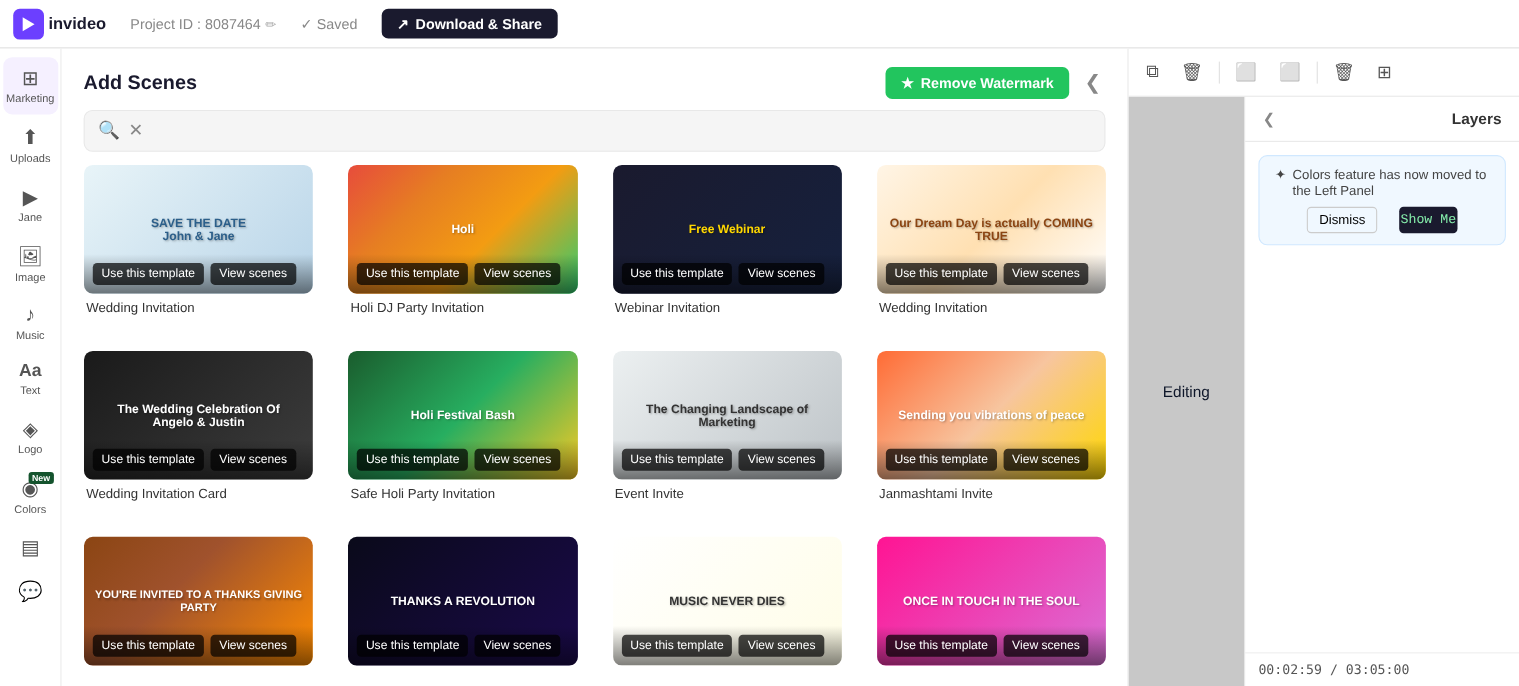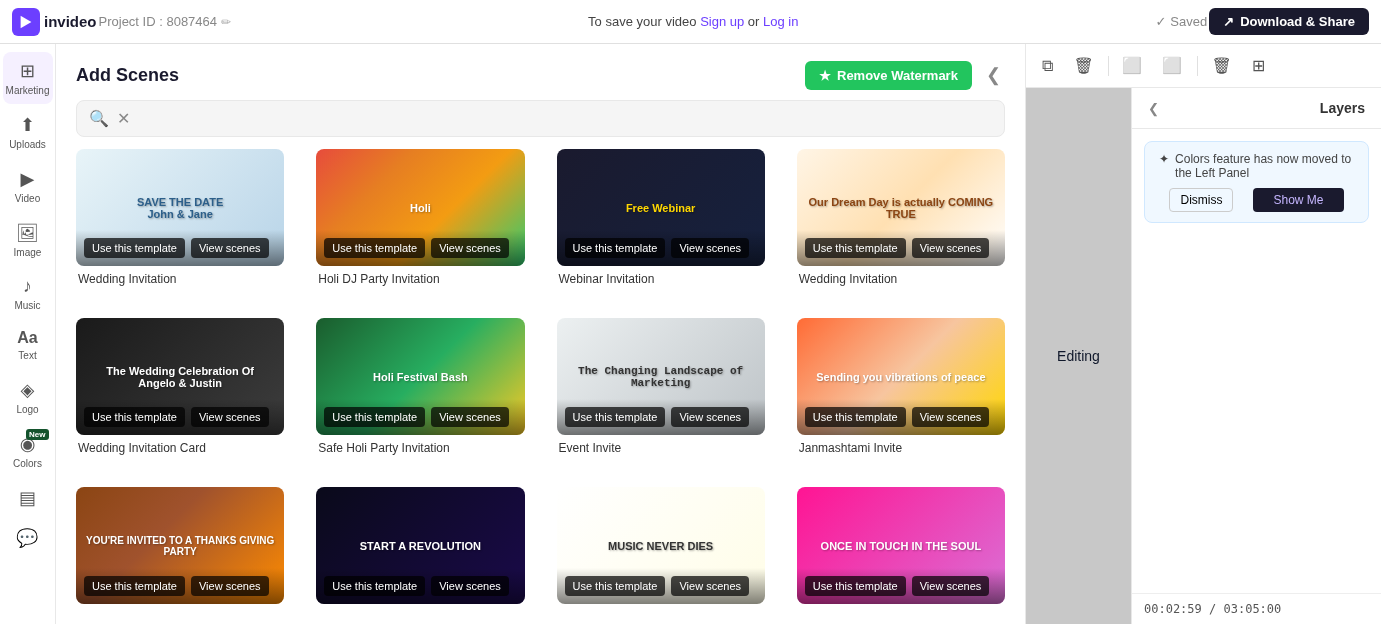--- a/index.html
+++ b/index.html
@@ -1,19 +1,19 @@
 <!DOCTYPE html>
 <html><head>
   <meta charset="utf-8">
   <style>
     * { box-sizing: border-box; margin: 0; padding: 0; }
     body { font-family: -apple-system, BlinkMacSystemFont, 'Segoe UI', sans-serif; background: #f0f0f0; width: 1381px; height: 624px; overflow: hidden; display: flex; flex-direction: column; }
 
     
-    .topbar { display: flex; align-items: center; background: #fff; border-bottom: 1px solid #e0e0e0; height: 44px; padding: 0 12px; gap: 2px; flex-shrink: 0; }
+    .topbar { display: flex; align-items: center; background: #fff; border-bottom: 1px solid #e0e0e0; height: 44px; padding: 0 12px; gap: 22px; flex-shrink: 0; }
     .logo { display: flex; align-items: center; gap: 4px; font-weight: 700; color: #1a1a2e; font-size: 15px; }
     .logo-icon { width: 28px; height: 28px; background: #6c3fff; border-radius: 6px; display: flex; align-items: center; justify-content: center; }
     .logo-icon svg { width: 18px; height: 18px; fill: white; }
     .project-id { color: #888; font-size: 13px; display: flex; align-items: center; gap: 4px; }
     .pencil-icon { color: #aaa; font-size: 12px; cursor: pointer; }
     .save-notice { flex: 1; text-align: center; font-size: 13px; color: #444; }
     .save-notice a { color: #6c3fff; text-decoration: none; font-weight: 500; }
     .saved-label { color: #888; font-size: 13px; display: flex; align-items: center; gap: 4px; }
     .upgrade-btn { background: #6c3fff; color: white; border: none; border-radius: 6px; padding: 6px 14px; font-size: 13px; cursor: pointer; font-weight: 600; }
     .download-btn { background: #1a1a2e; color: white; border: none; border-radius: 6px; padding: 6px 14px; font-size: 13px; cursor: pointer; font-weight: 600; display: flex; align-items: center; gap: 6px; }
@@ -64,47 +64,41 @@
     .layers-panel { width: 250px; background: #fff; border-left: 1px solid #e8e8e8; display: flex; flex-direction: column; flex-shrink: 0; }
     .layers-header { padding: 12px 16px; border-bottom: 1px solid #e8e8e8; display: flex; align-items: center; justify-content: space-between; }
     .layers-title { font-size: 14px; font-weight: 600; color: #333; }
     .layers-expand { background: none; border: none; cursor: pointer; color: #888; }
 
     
     .notification-bar { background: #f0f8ff; border: 1px solid #d0e8ff; border-radius: 8px; margin: 12px; padding: 10px 14px; font-size: 12px; color: #444; display: flex; flex-direction: column; gap: 8px; }
     .notification-text { display: flex; align-items: flex-start; gap: 6px; }
     .notification-actions { display: flex; gap: 20px; justify-content: center; }
     .notif-dismiss { background: none; border: 1px solid #ccc; border-radius: 4px; padding: 4px 10px; font-size: 12px; cursor: pointer; }
-    .notif-show { background: #1a1a2e; color: #c4b5fd; border: none; border-radius: 4px; padding: 4px 20px; font-size: 12px; cursor: pointer; }
+    .notif-show { background: #1a1a2e; color: #86efac; border: none; border-radius: 4px; padding: 4px 1px; font-size: 12px; cursor: pointer; font-family: Liberation Mono, monospace; }
     .time-display { font-size: 12px; color: #555; font-family: monospace; text-align: right; }
 
     .thumb-wrapper { width: 100%; height: 100%; display: flex; align-items: center; justify-content: center; position: relative; }
   </style>
 </head>
 <body>
 
 <div class="topbar">
   <div class="logo">
     <div class="logo-icon">
       <svg viewBox="0 0 20 20">
           <polygon points="4,3 16,10 4,17" fill="white"></polygon>
         </svg>
     </div>
     <span>invideo</span>
   </div>
   <div class="project-id">
     <span>Project ID : 8087464</span>
     <span class="pencil-icon">✏</span>
   </div>
-  <div class="save-notice">
-    <span>To save your video </span>
-    <a href="#">Sign up</a>
-    <span> or </span>
-    <a href="#">Log in</a>
-  </div>
   <div class="saved-label">
     <span>✓</span>
     <span>Saved</span>
   </div>
   <button class="download-btn">
     <span>↗</span>
     <span>Download &amp; Share</span>
   </button>
 </div>
 
@@ -114,21 +108,21 @@
     <div class="sidebar-item active">
       <span class="icon">⊞</span>
       <span class="label">Marketing</span>
     </div>
     <div class="sidebar-item">
       <span class="icon">⬆</span>
       <span class="label">Uploads</span>
     </div>
     <div class="sidebar-item">
       <span class="icon">▶</span>
-      <span class="label">Video</span>
+      <span class="label">Jane</span>
     </div>
     <div class="sidebar-item">
       <span class="icon">🖼</span>
       <span class="label">Image</span>
     </div>
     <div class="sidebar-item">
       <span class="icon">♪</span>
       <span class="label">Music</span>
     </div>
     <div class="sidebar-item">
@@ -241,21 +235,21 @@
       <div class="template-actions">
         <button class="template-btn">Use this template</button>
         <button class="template-btn">View scenes</button>
       </div>
     </div>
     <span class="template-name">Safe Holi Party Invitation</span>
   </div>
         <div class="template-card">
     <div class="template-thumb" style="background:linear-gradient(135deg, #ecf0f1 0%, #bdc3c7 100%);">
       <div class="thumb-wrapper">
-        <div style="color:#333; font-size:11px; text-align:center; padding:6px; font-weight:bold; text-shadow: 1px 1px 2px rgba(0,0,0,0.3); font-family: Liberation Mono, monospace;">The Changing Landscape of Marketing</div>
+        <div style="color:#333; font-size:11px; text-align:center; padding:6px; font-weight:bold; text-shadow: 1px 1px 2px rgba(0,0,0,0.3);">The Changing Landscape of Marketing</div>
       </div>
       <div class="template-actions">
         <button class="template-btn">Use this template</button>
         <button class="template-btn">View scenes</button>
       </div>
     </div>
     <span class="template-name">Event Invite</span>
   </div>
         <div class="template-card">
     <div class="template-thumb" style="background:linear-gradient(135deg, #ff6b35 0%, #f7c59f 50%, #ffd700 100%);">
@@ -277,21 +271,21 @@
       <div class="template-actions">
         <button class="template-btn">Use this template</button>
         <button class="template-btn">View scenes</button>
       </div>
     </div>
     <span class="template-name"></span>
   </div>
         <div class="template-card">
     <div class="template-thumb" style="background:linear-gradient(135deg, #0a0a1a 0%, #1a0a4a 100%);">
       <div class="thumb-wrapper">
-        <div style="color:white; font-size:11px; text-align:center; padding:6px; font-weight:bold; text-shadow: 1px 1px 2px rgba(0,0,0,0.3);">START A REVOLUTION</div>
+        <div style="color:white; font-size:11px; text-align:center; padding:6px; font-weight:bold; text-shadow: 1px 1px 2px rgba(0,0,0,0.3);">THANKS A REVOLUTION</div>
       </div>
       <div class="template-actions">
         <button class="template-btn">Use this template</button>
         <button class="template-btn">View scenes</button>
       </div>
     </div>
     <span class="template-name"></span>
   </div>
         <div class="template-card">
     <div class="template-thumb" style="background:linear-gradient(135deg, #fff 0%, #fffde7 100%);">

